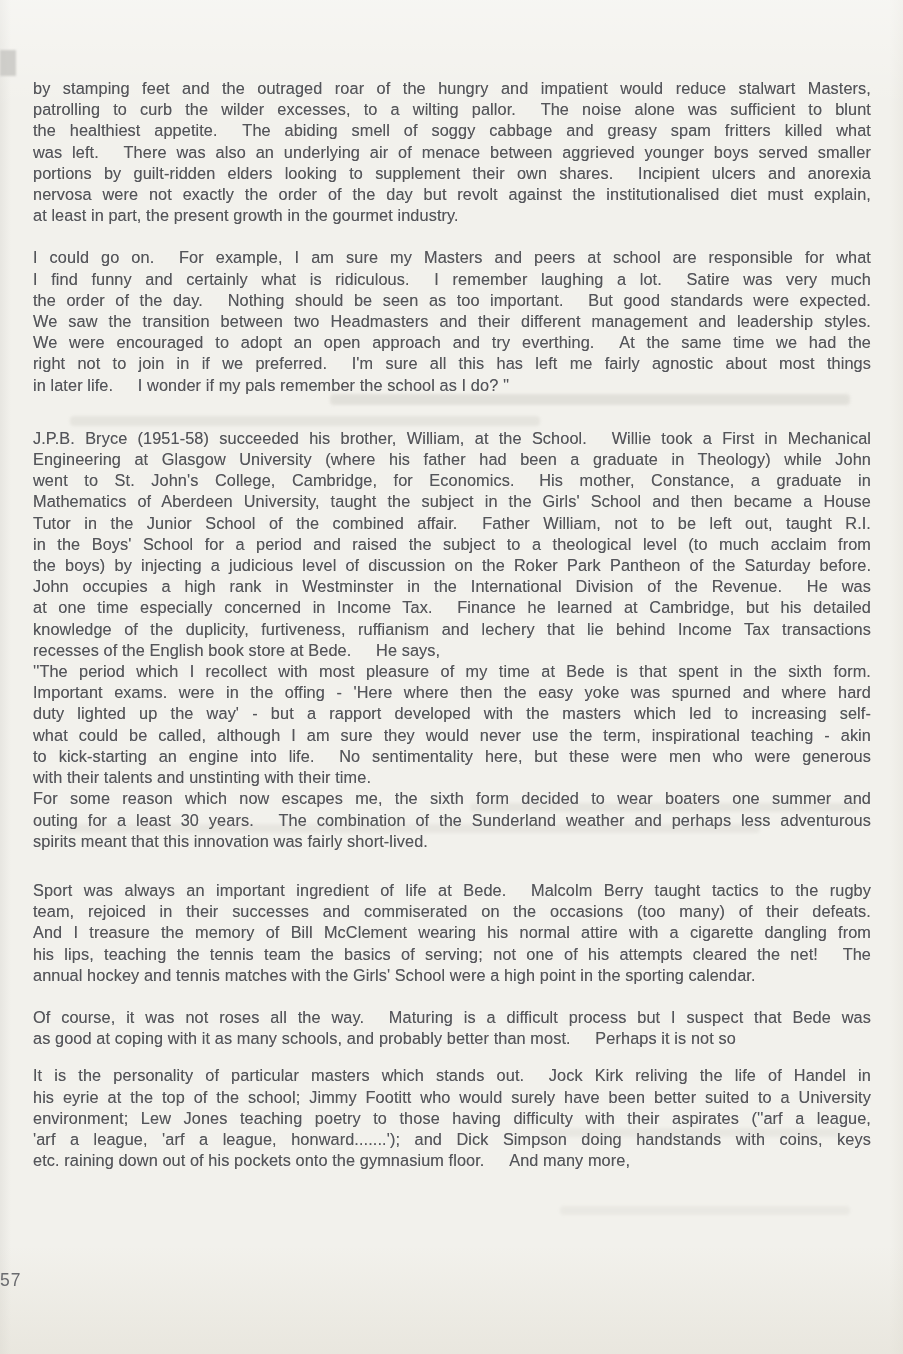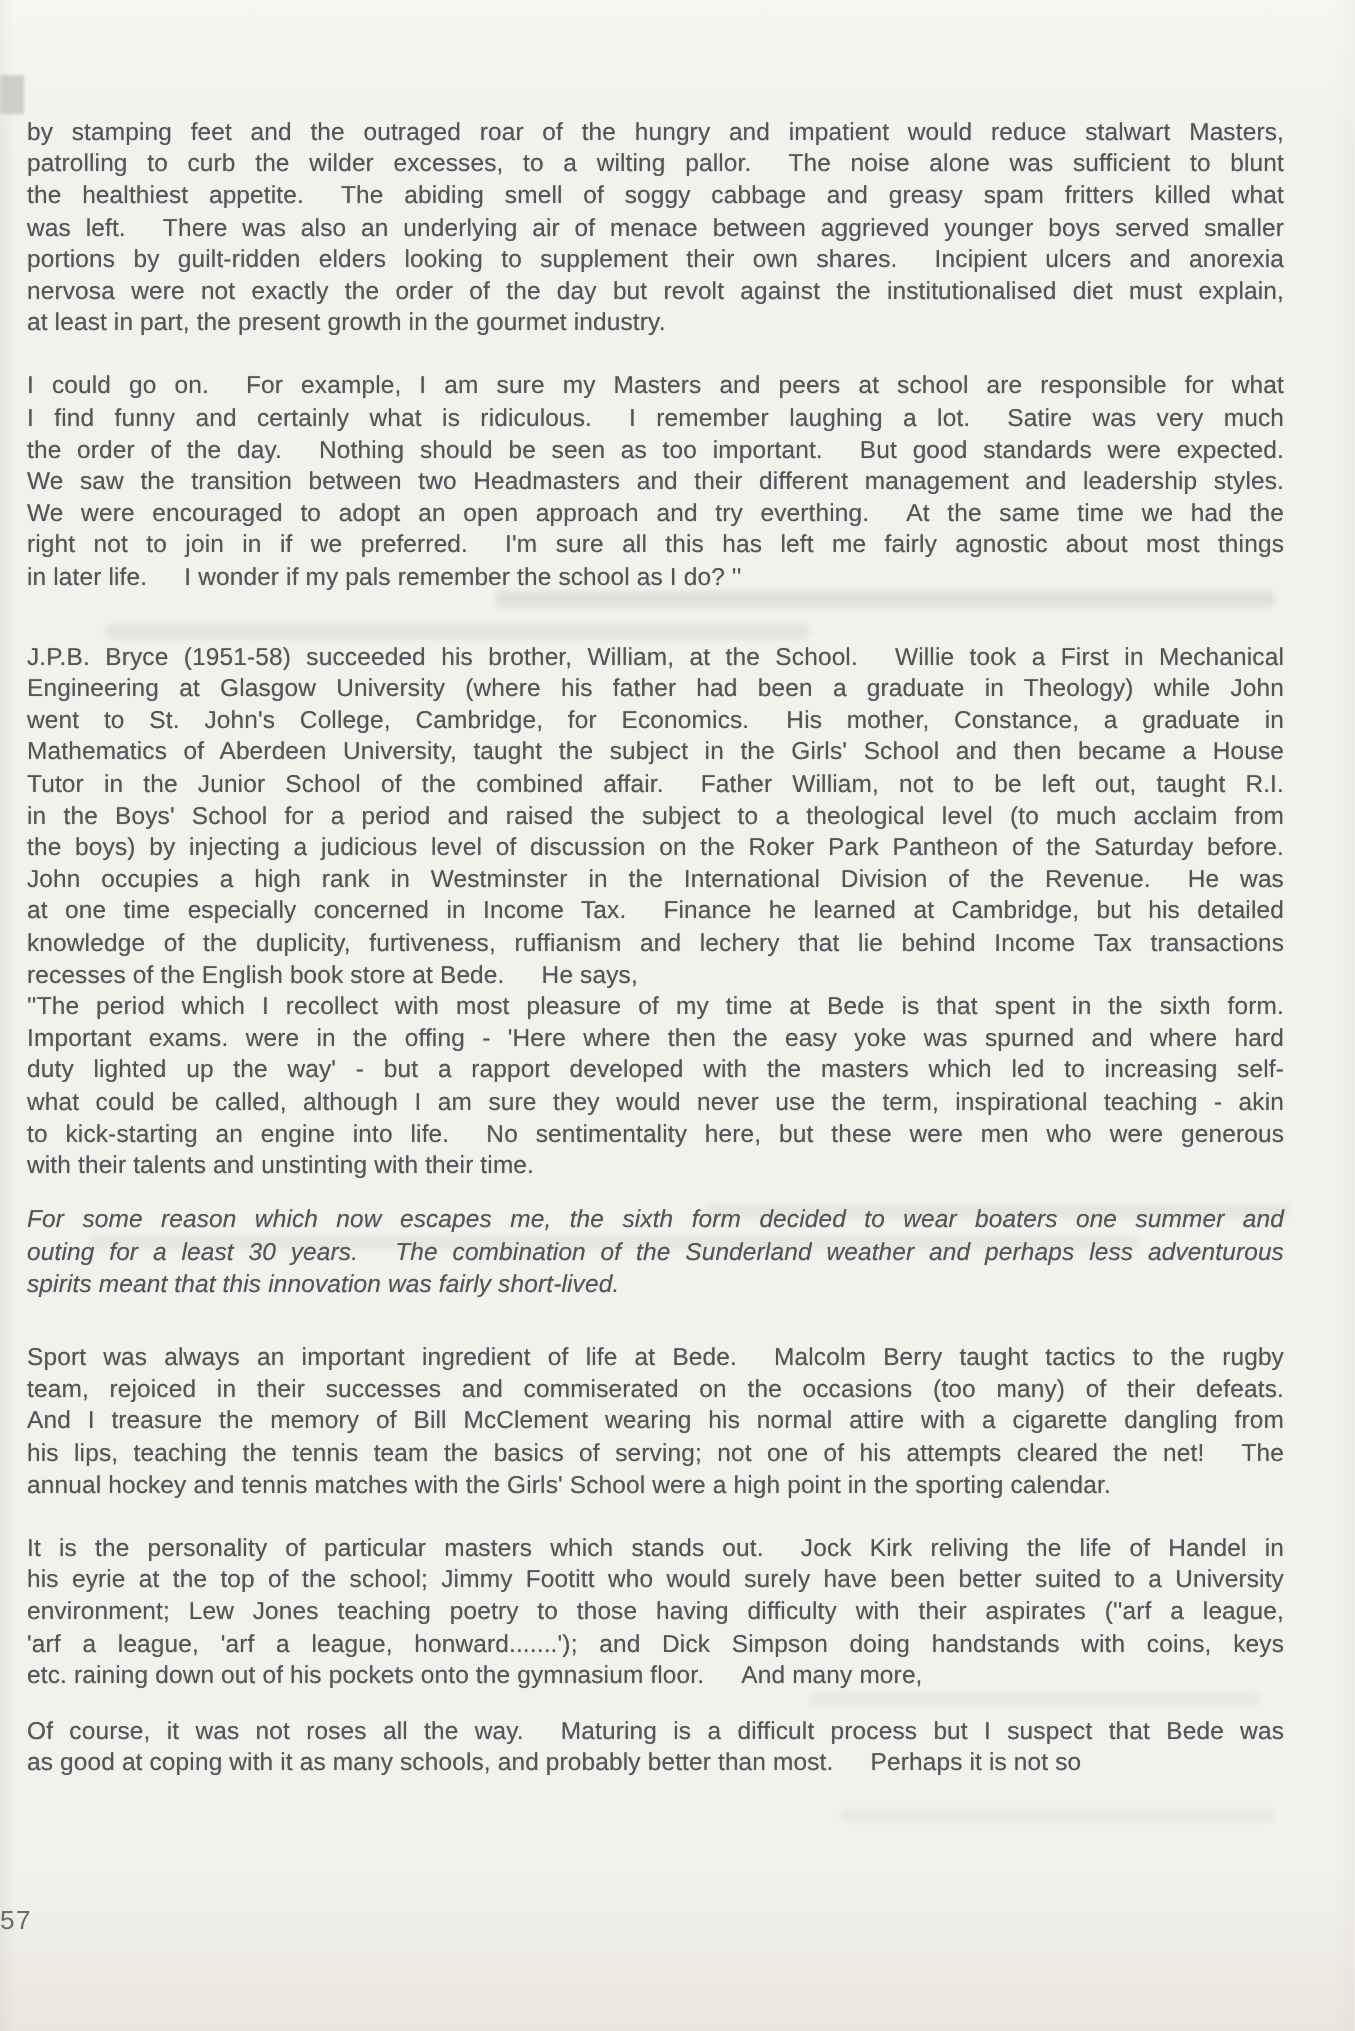--- a/index.html
+++ b/index.html
@@ -18,41 +18,41 @@
   .page{
     position:absolute;
     inset:0;
     background:
       linear-gradient(180deg, rgba(255,255,255,.35) 0%, rgba(255,255,255,0) 8%, rgba(255,255,255,0) 92%, rgba(222,218,206,.45) 100%),
       linear-gradient(90deg, rgba(205,203,198,.30) 0%, rgba(205,203,198,0) 1.2%, rgba(205,203,198,0) 98.5%, rgba(225,222,214,.35) 100%),
       var(--paper);
   }
   .text-block{
     position:absolute;
-    left:18px;
+    left:33px;
     top:78px;
     width:838px;
   }
   .para{width:100%;}
   .line{
     font-size:16.3px;
     line-height:21.2px;
     color:var(--ink);
     text-align:justify;
     text-align-last:justify;
     text-shadow:0 0 .6px rgba(84,85,90,.55);
     letter-spacing:.1px;
   }
   .line.last{
     text-align-last:left;
   }
   
   .para:nth-of-type(2){margin-top:21px;}
   .para:nth-of-type(3){margin-top:32px;}
-  .para:nth-of-type(4){margin-top:15px;font-style:italic;}
+  .para:nth-of-type(4){}
   .para:nth-of-type(5){margin-top:28px;}
   .para:nth-of-type(6){margin-top:21px;}
   .para:nth-of-type(7){margin-top:16px;}
   .page-number{
     position:absolute;
     top:1270px;
     left:0;
     width:100%;
     text-align:left;
     font-size:17.5px;
@@ -139,26 +139,26 @@
         <div class="line last">spirits meant that this innovation was fairly short-lived.</div>
       </div>
       <div class="para">
         <div class="line">Sport was always an important ingredient of life at Bede.   Malcolm Berry taught tactics to the rugby</div>
         <div class="line">team, rejoiced in their successes and commiserated on the occasions (too many) of their defeats.</div>
         <div class="line">And I treasure the memory of Bill McClement wearing his normal attire with a cigarette dangling from</div>
         <div class="line">his lips, teaching the tennis team the basics of serving; not one of his attempts cleared the net!   The</div>
         <div class="line last">annual hockey and tennis matches with the Girls' School were a high point in the sporting calendar.</div>
       </div>
       <div class="para">
+        <div class="line">Of course, it was not roses all the way.   Maturing is a difficult process but I suspect that Bede was</div>
+        <div class="line last">as good at coping with it as many schools, and probably better than most.   Perhaps it is not so</div>
+      </div>
+      <div class="para">
         <div class="line">It is the personality of particular masters which stands out.   Jock Kirk reliving the life of Handel in</div>
         <div class="line">his eyrie at the top of the school; Jimmy Footitt who would surely have been better suited to a University</div>
         <div class="line">environment; Lew Jones teaching poetry to those having difficulty with their aspirates (''arf a league,</div>
         <div class="line">'arf a league, 'arf a league, honward.......'); and Dick Simpson doing handstands with coins, keys</div>
         <div class="line last">etc. raining down out of his pockets onto the gymnasium floor.   And many more,</div>
-      </div>
-      <div class="para">
-        <div class="line">Of course, it was not roses all the way.   Maturing is a difficult process but I suspect that Bede was</div>
-        <div class="line last">as good at coping with it as many schools, and probably better than most.   Perhaps it is not so</div>
       </div>
     </div>
 
   <div class="page-number">57</div>
 </div>
 
 </body></html>

